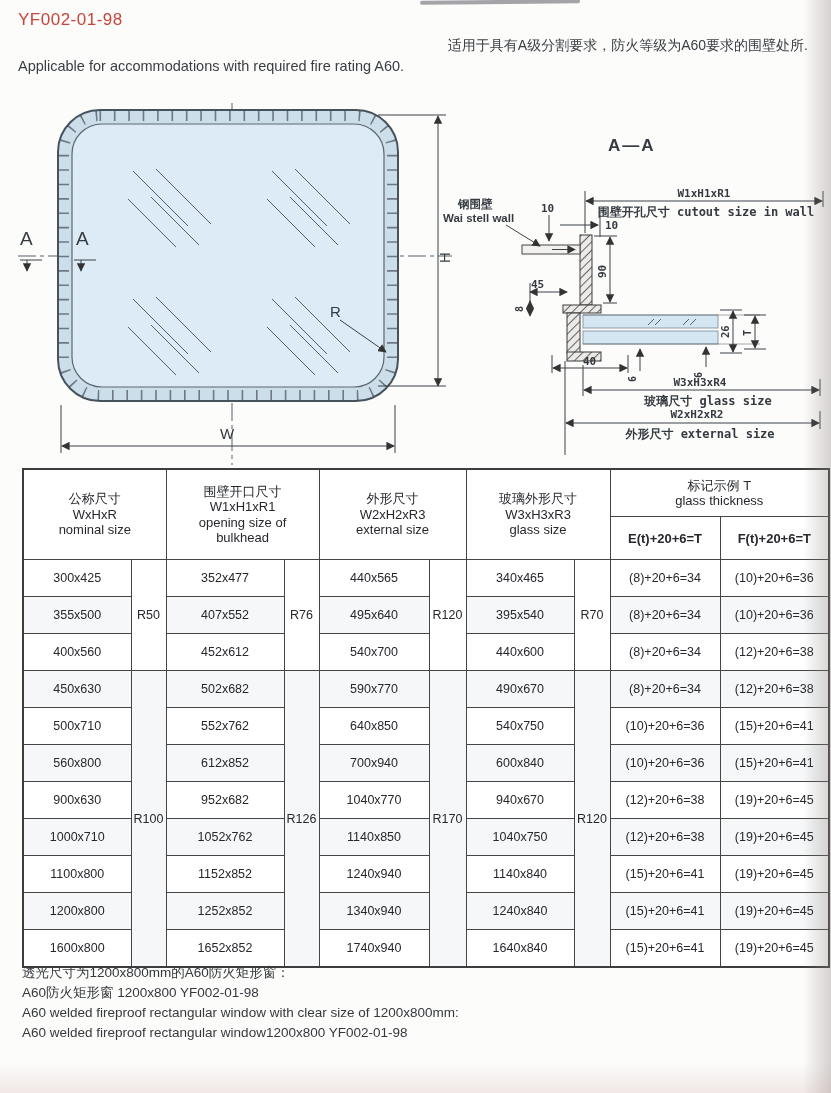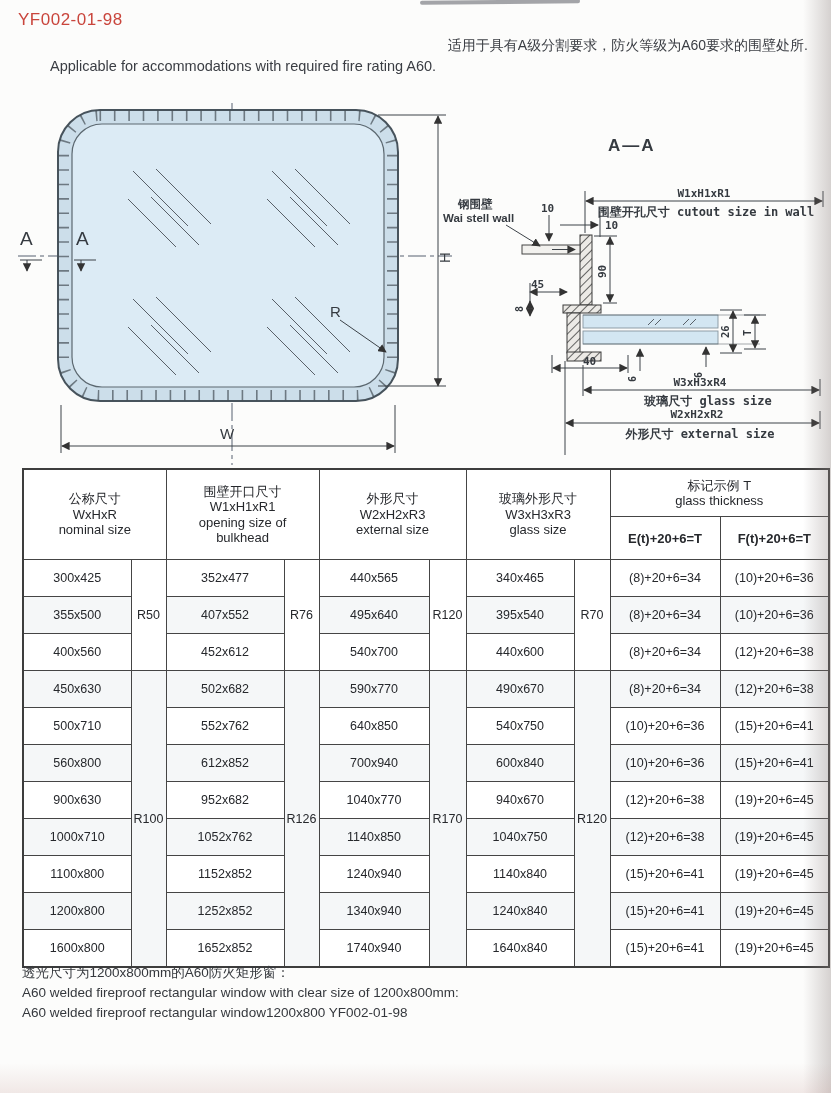--- a/index.html
+++ b/index.html
@@ -16,21 +16,21 @@
   .scan-bottom{position:absolute;bottom:0;left:0;width:100%;height:30px;
     background:linear-gradient(to bottom,rgba(205,168,162,0),rgba(200,160,155,.22));pointer-events:none;}
   .scan-smudge{position:absolute;top:0;left:420px;width:160px;height:4px;
     background:rgba(55,58,66,.45);border-radius:2px;transform:rotate(-.6deg);pointer-events:none;}
   
   .hdr{position:absolute;top:10px;left:18px;width:790px;}
   .title{font-size:19px;font-weight:bold;color:#303339;letter-spacing:.5px;}
   .title .en{margin-left:26px;}
   .code{font-size:17px;font-weight:normal;color:#c9453c;letter-spacing:.5px;}
   .desc-cn{margin-top:7px;font-size:14px;color:#3a3d43;text-align:right;}
-  .desc-en{margin-top:3px;font-size:14.5px;color:#3a3d43;margin-left:32px;}
+  .desc-en{margin-top:3px;font-size:14.5px;color:#3a3d43;}
   
   .draw{position:absolute;top:103px;left:0;}
   svg text{font-family:"Liberation Sans","DejaVu Sans",sans-serif;fill:#353a40;}
   .mono{font-family:"DejaVu Sans Mono","Liberation Mono",monospace;font-weight:bold;}
   .dim{stroke:#3c4248;stroke-width:1;fill:none;}
   .thin{stroke:#4a5058;stroke-width:.9;fill:none;}
   .cl{stroke:#566070;stroke-width:1;fill:none;stroke-dasharray:18 4 4 4;}
   
   table{border-collapse:collapse;table-layout:fixed;position:absolute;top:468px;left:22px;
     width:806px;background:#fff;}
@@ -339,20 +339,21 @@
         <td>1740x940</td>
         <td>1640x840</td>
         <td>(15)+20+6=41</td>
         <td>(19)+20+6=45</td>
       </tr>
     </tbody>
   </table>
 
   <div class="ftr">
     <div>透光尺寸为1200x800mm的A60防火矩形窗：</div>
+    <div>A60防火矩形窗  1200x800 YF002-01-98</div>
     <div>A60 welded fireproof rectangular window with clear size of 1200x800mm:</div>
     <div>A60 welded fireproof rectangular window1200x800 YF002-01-98</div>
   </div>
 
   <div class="scan-smudge"></div>
   <div class="scan-right"></div>
   <div class="scan-bottom"></div>
 </div>
 
 </body></html>

